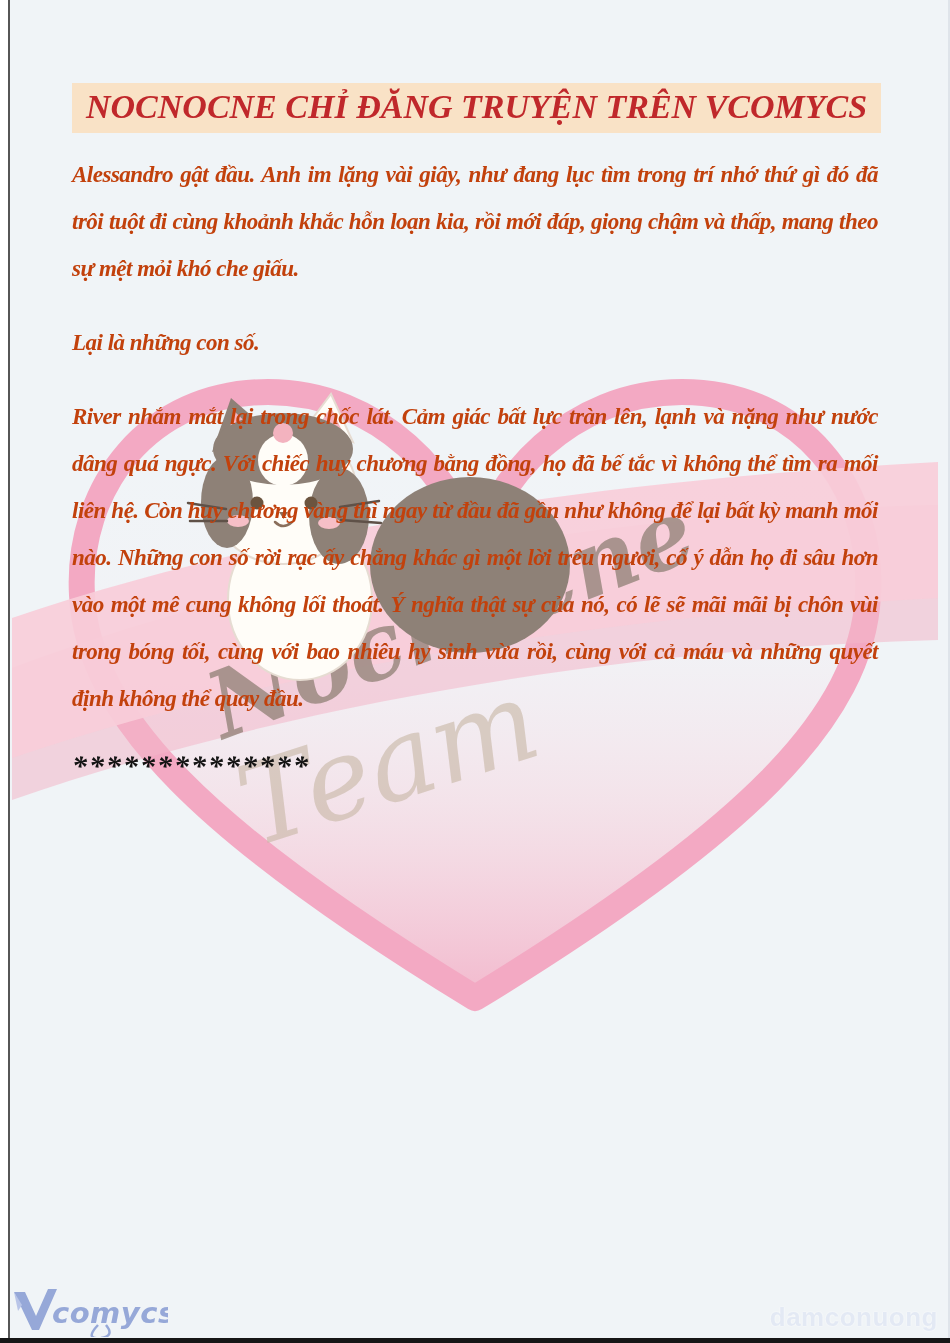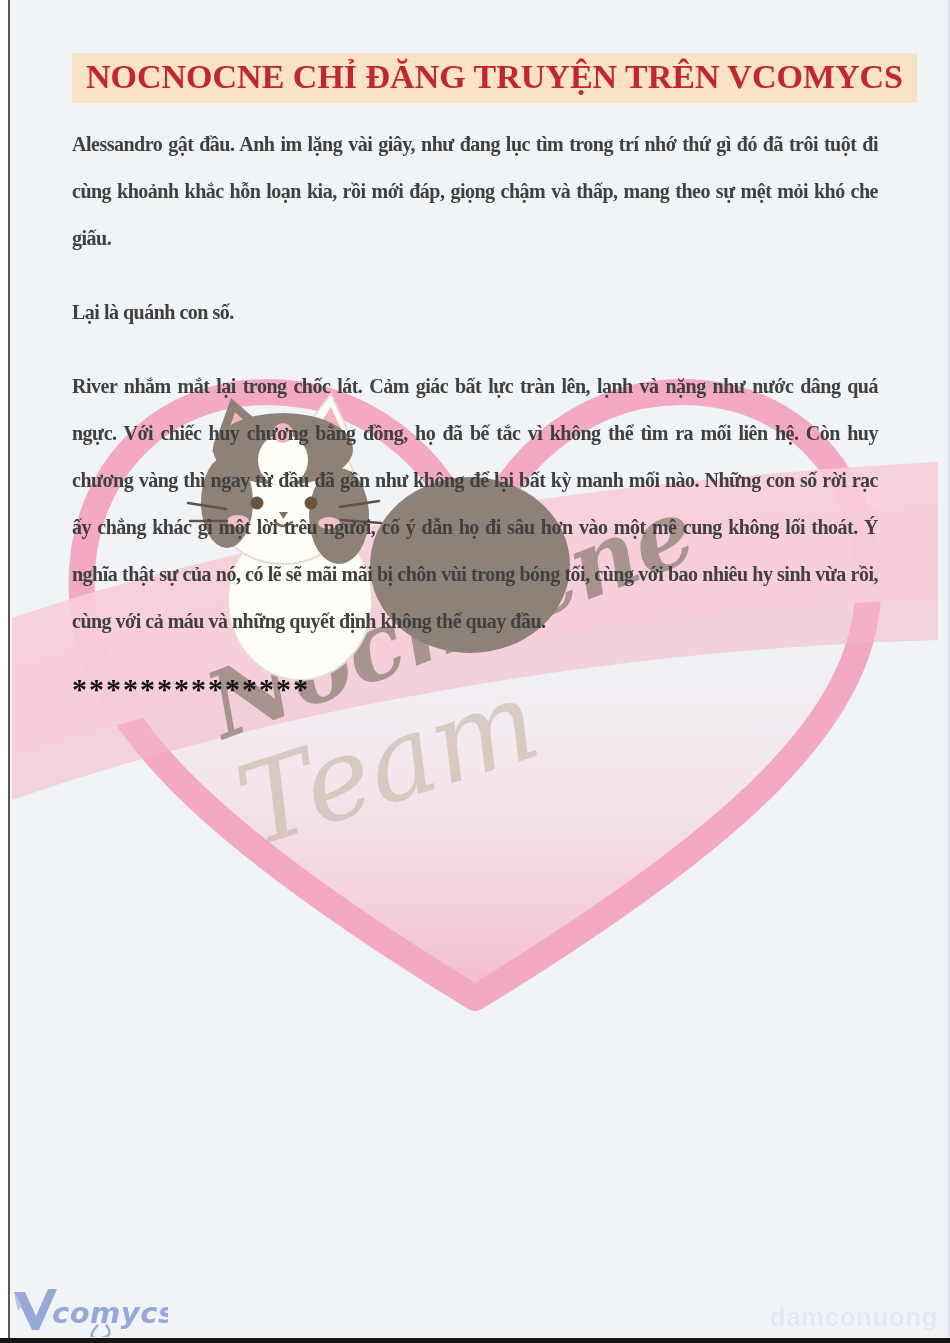--- a/index.html
+++ b/index.html
@@ -12,38 +12,38 @@
     font-family: "Liberation Serif", "DejaVu Serif", serif;
   }
   
   .edge-left-white { position: absolute; left: 0; top: 0; width: 8px; height: 100%; background: #ffffff; z-index: 6; }
   .edge-left-line  { position: absolute; left: 8px; top: 0; width: 2px; height: 100%; background: #565656; z-index: 6; }
   .edge-right-line { position: absolute; right: 0; top: 0; width: 2px; height: 100%; background: #dfe4ea; z-index: 6; }
   .edge-bottom     { position: absolute; left: 0; bottom: 0; width: 100%; height: 5px; background: #161616; z-index: 7; }
 
   .watermark-svg { position: absolute; left: 0; top: 0; z-index: 0; }
 
-  .content { position: relative; z-index: 1; padding: 53px 72px 0 72px; }
+  .content { position: relative; z-index: 1; padding: 83px 72px 0 72px; font-style: italic; }
 
   .title-wrap { text-align: center; margin: 0 0 18px 0; }
   .title-banner {
     display: inline-block;
     background: #f9e2c6;
     color: #c0282b;
     font-weight: bold;
     font-size: 34px;
     line-height: 1.08;
     padding: 6px 14px 7px 14px;
     white-space: nowrap;
   }
 
   p.story {
-    font-size: 20px;
+    font-size: 23px;
     font-weight: bold;
-    color: #404040;
+    color: #c2410c;
     line-height: 47px;
     text-align: justify;
     letter-spacing: -0.5px;
     margin: 0 0 27px 0;
   }
   p.separator {
     font-size: 30px;
     font-weight: bold;
     color: #131313;
     text-align: left;
@@ -130,21 +130,21 @@
       </g>
     </g>
   </svg>
 
   <div class="content">
     <div class="title-wrap">
       <span class="title-banner">NOCNOCNE CHỈ ĐĂNG TRUYỆN TRÊN VCOMYCS</span>
     </div>
 
     <p class="story">Alessandro gật đầu. Anh im lặng vài giây, như đang lục tìm trong trí nhớ thứ gì đó đã trôi tuột đi cùng khoảnh khắc hỗn loạn kia, rồi mới đáp, giọng chậm và thấp, mang theo sự mệt mỏi khó che giấu.</p>
-    <p class="story">Lại là quánh con số.</p>
+    <p class="story">Lại là những con số.</p>
     <p class="story">River nhắm mắt lại trong chốc lát. Cảm giác bất lực tràn lên, lạnh và nặng như nước dâng quá ngực. Với chiếc huy chương bằng đồng, họ đã bế tắc vì không thể tìm ra mối liên hệ. Còn huy chương vàng thì ngay từ đầu đã gần như không để lại bất kỳ manh mối nào. Những con số rời rạc ấy chẳng khác gì một lời trêu ngươi, cố ý dẫn họ đi sâu hơn vào một mê cung không lối thoát. Ý nghĩa thật sự của nó, có lẽ sẽ mãi mãi bị chôn vùi trong bóng tối, cùng với bao nhiêu hy sinh vừa rồi, cùng với cả máu và những quyết định không thể quay đầu.</p>
 
     <p class="separator">**************</p>
   </div>
 
   <svg class="vcomycs-logo" width="160" height="52" viewBox="0 0 160 52">
     <g fill="#96a8d8">
       <path d="M 6 7 L 17 7 L 28 31 L 40 4 L 49 4 L 31 45 L 24 45 Z"></path>
       <path d="M 6 7 L 14 20 L 10 26 Z" fill="#b9c5e8"></path>
     </g>

